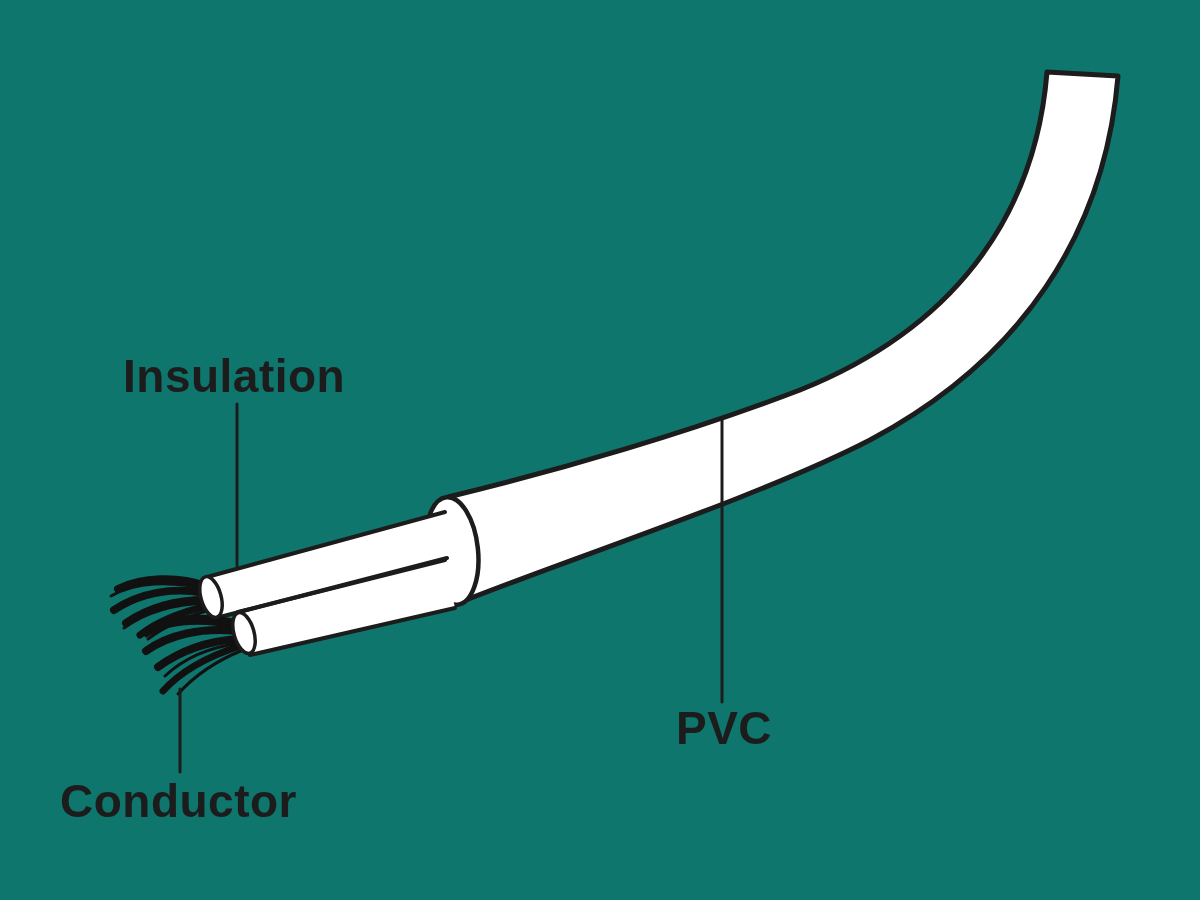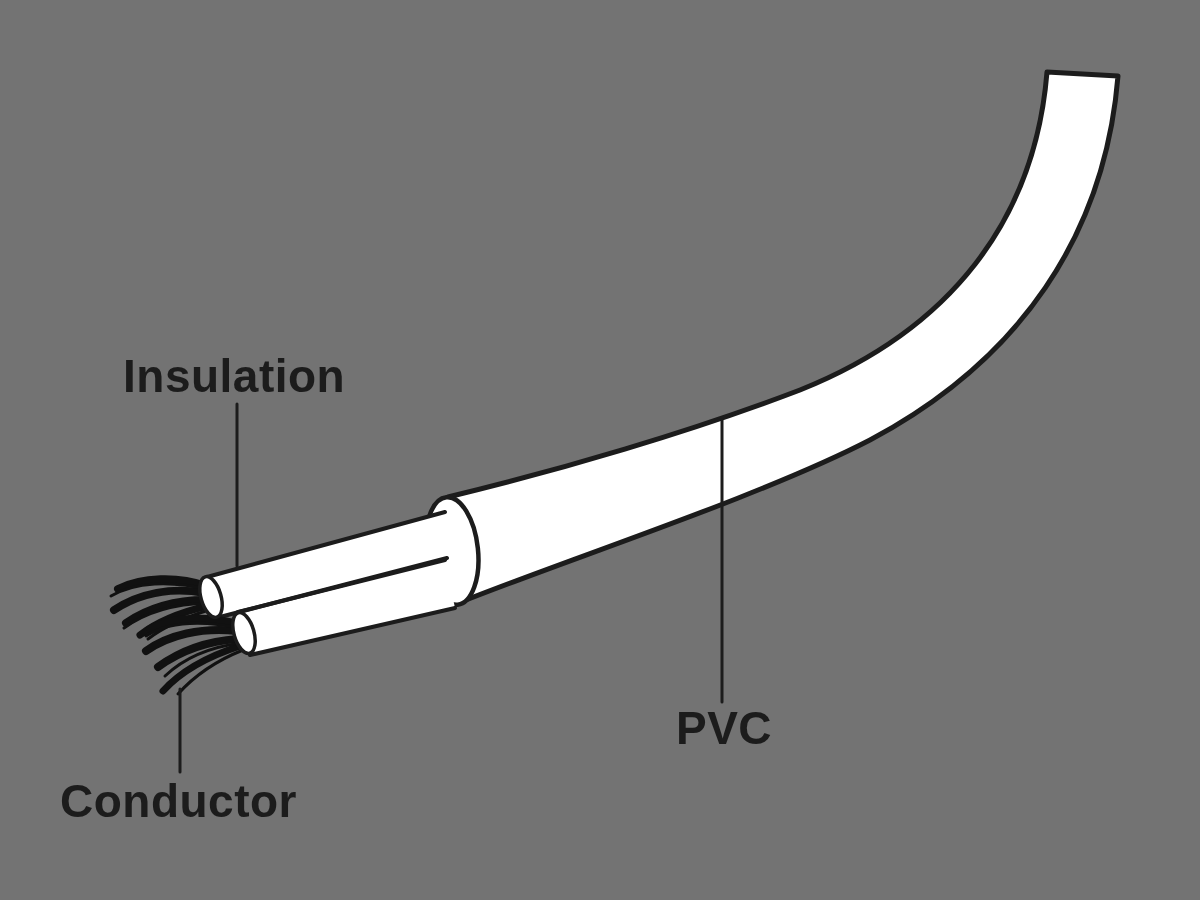--- a/index.html
+++ b/index.html
@@ -1,16 +1,16 @@
 <!DOCTYPE html>
 <html style="--line: #1c1c1c; --strand: #111111;"><head>
 <meta charset="utf-8">
 <style>
   html,body{margin:0;padding:0;background:#ffffff;}
-  .stage{position:relative;width:1200px;height:900px;background:#737373;overflow:hidden;}
+  .stage{position:relative;width:1200px;height:900px;background:#0f766e;overflow:hidden;}
   svg{display:block;}
   .ink{stroke:var(--line,#1c1c1c);}
   .paper{fill:#ffffff;}
   .strand{stroke:var(--strand,#111111);fill:none;}
   text.lbl{
     font-family:"Liberation Sans",sans-serif;
     font-weight:600;
     font-size:46px;
     fill:var(--line,#1c1c1c);
     letter-spacing:0.5px;

